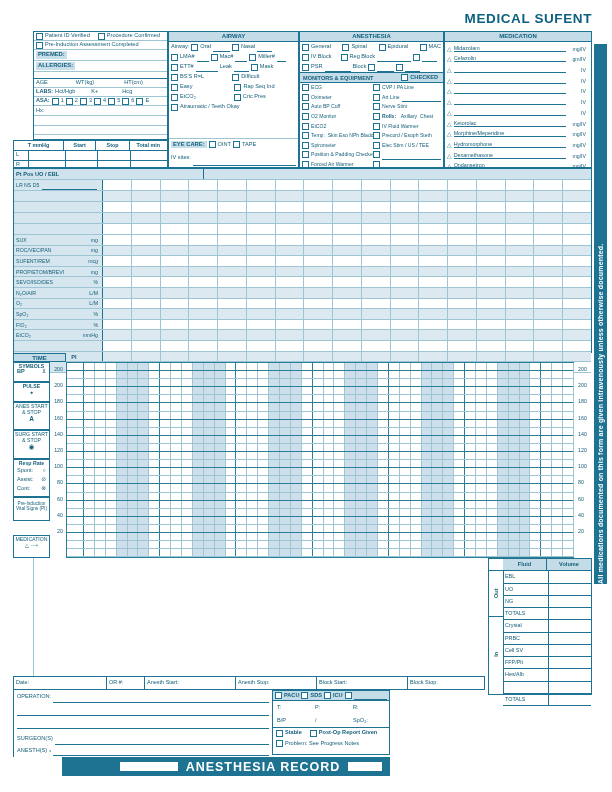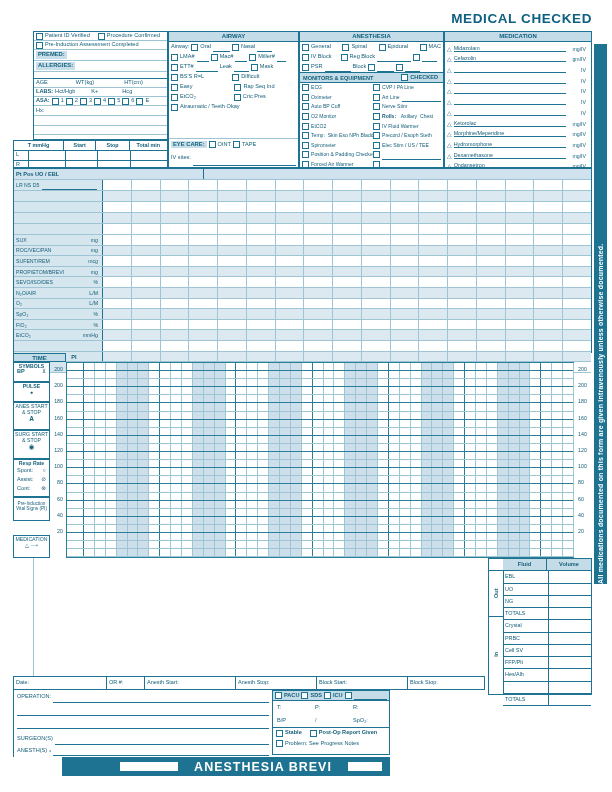--- a/index.html
+++ b/index.html
@@ -29,21 +29,21 @@
   .sidenote{background:#1d7391;color:#fff;font-weight:bold;font-size:7px;letter-spacing:.2px;
             writing-mode:vertical-rl;transform:rotate(180deg);text-align:left;line-height:13px;}
   .rot{writing-mode:vertical-rl;transform:rotate(180deg);font-size:5.5px;font-weight:bold;
        display:flex;align-items:center;justify-content:center;}
   sup{font-size:4px;}
 </style>
 </head>
 <body>
 
 <div class="page">
-  <div class="abs title" style="left:400px;top:11px;width:192px;">MEDICAL CHECKED</div>
+  <div class="abs title" style="left:400px;top:11px;width:192px;">MEDICAL SUFENT</div>
   <div class="abs sidenote" style="left:594px;top:44px;width:13px;height:540px;">All medications documented on this form are given intravenously unless otherwise documented.</div>
 
   <div class="abs bx" id="patientBox" style="left:33px;top:31px;width:135px;height:109px;">
       <div class="line" style="height: 9px; border-bottom: 1px solid rgb(158, 197, 212);">
         <div class="cb"></div>
         <div class="tx">Patient ID Verified</div>
         <div style="flex: 1 1 0%;"></div>
         <div class="cb"></div>
         <div class="tx">Procedure Confirmed</div>
         <div style="width: 3px;"></div>
@@ -1120,18 +1120,18 @@
       <div class="line" style="height: 11px; padding: 0px 3px;">
         <div class="cb"></div>
         <div class="tx">Problem: See Progress Notes</div>
       </div>
     </div>
 
   <div class="abs banner" style="left:62px;top:757px;width:328px;height:19px;">
     <div style="width:58px;"></div>
     <div class="wb" style="width:58px;"></div>
     <div style="flex:1;"></div>
-    <div class="bannertext">ANESTHESIA BREVI</div>
+    <div class="bannertext">ANESTHESIA RECORD</div>
     <div style="flex:1;"></div>
     <div class="wb" style="width:34px;"></div>
     <div style="width:8px;"></div>
   </div>
 </div>
 
 </body></html>

